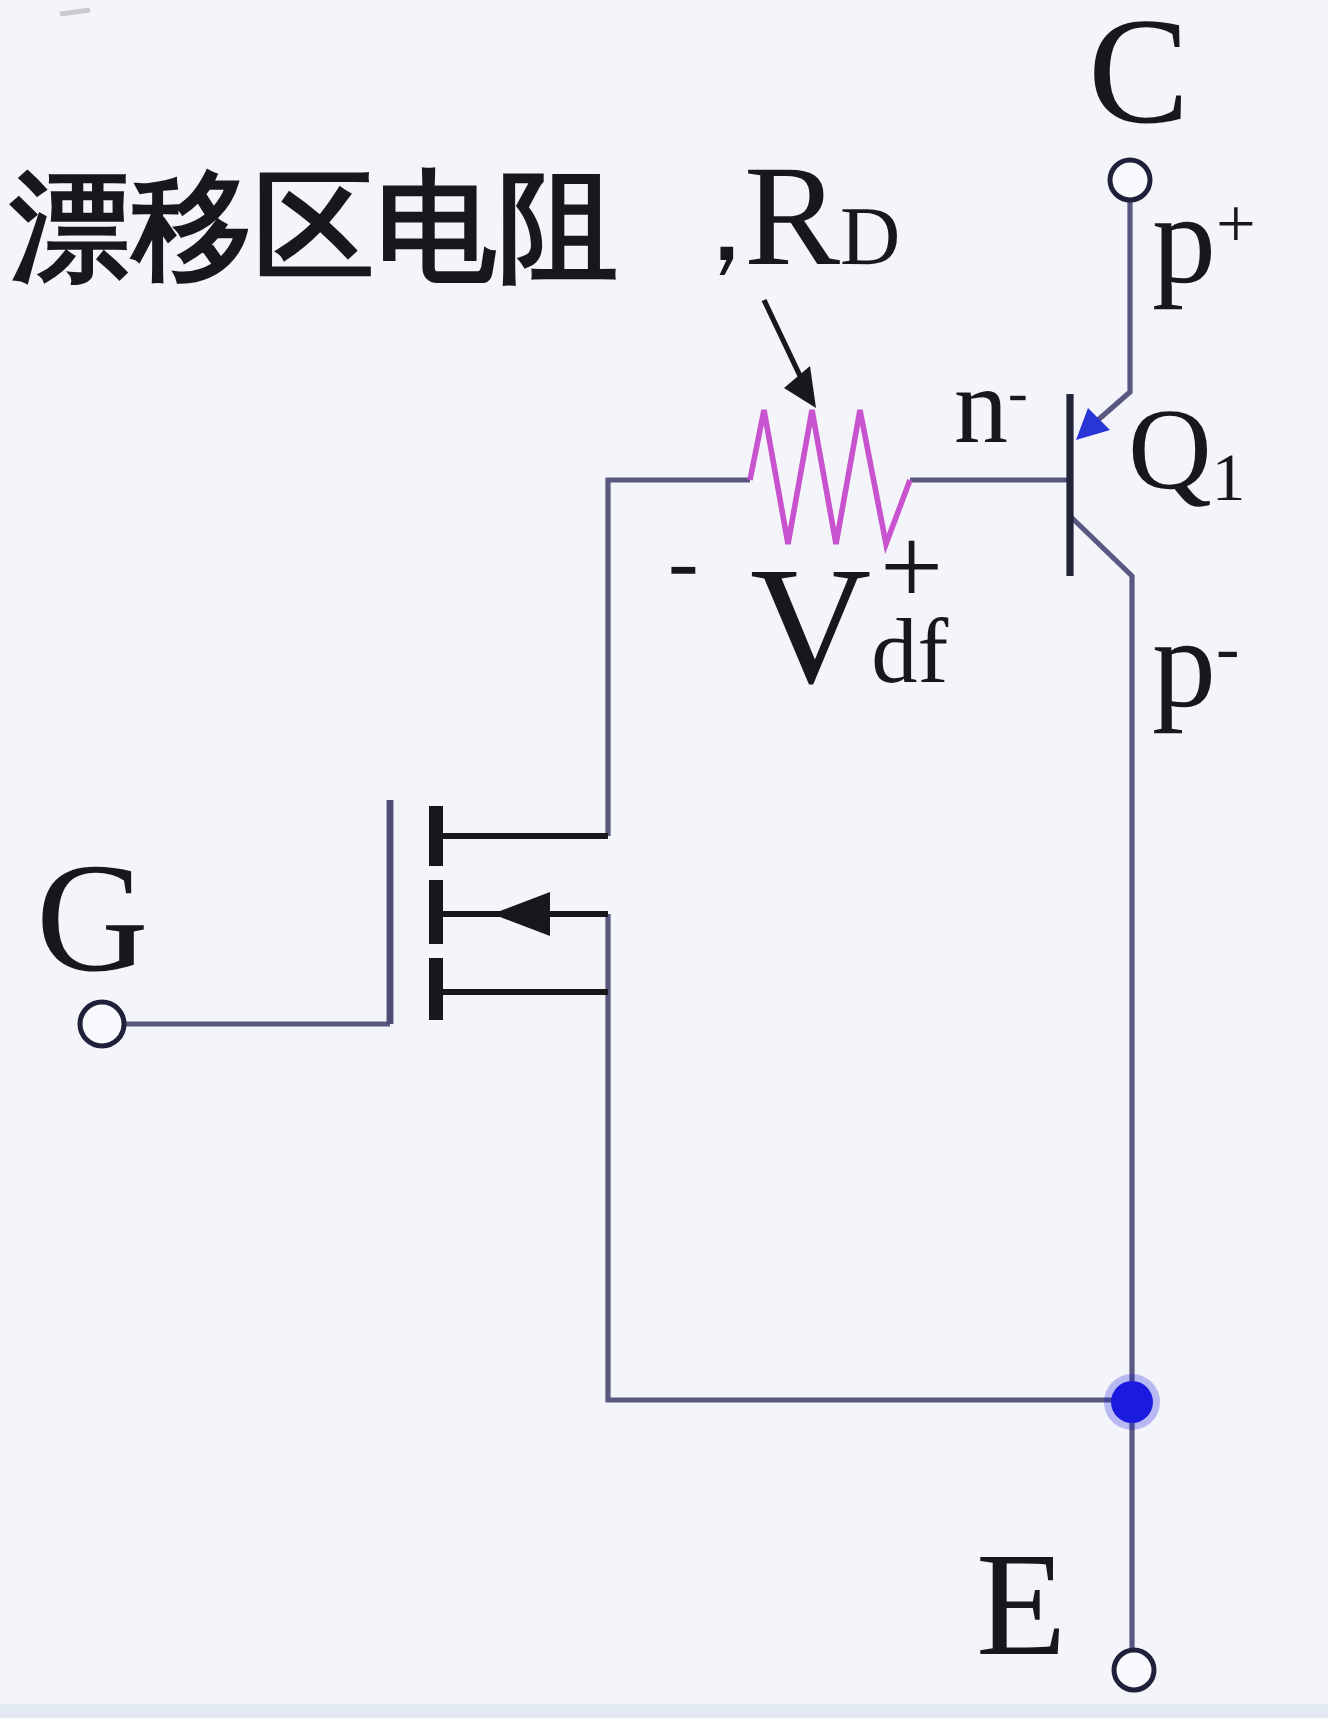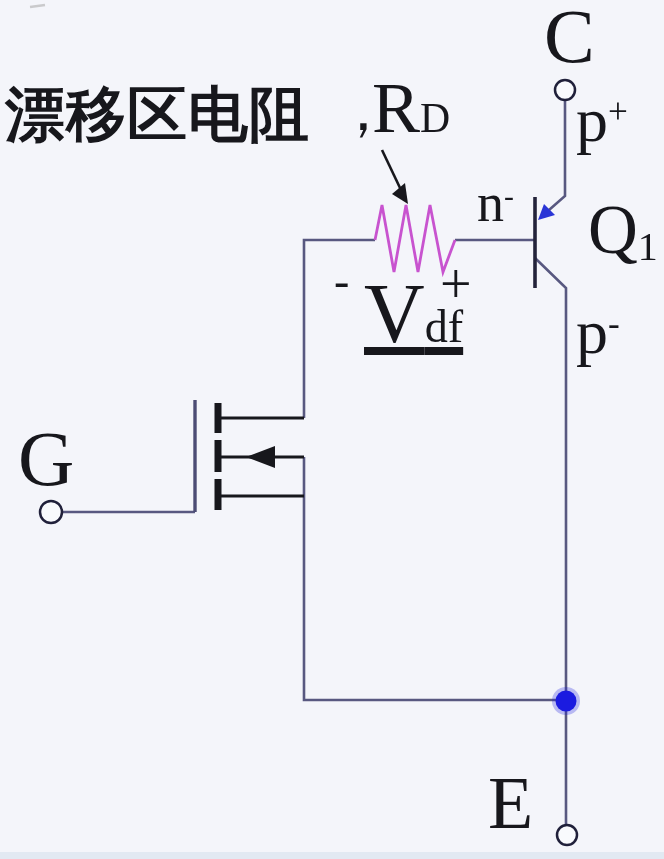--- a/index.html
+++ b/index.html
@@ -48,24 +48,24 @@
   .subd { font-size: .58em; }
   .sub1 { font-size: .58em; position: relative; top: .17em; }
   .subdf{ font-size: .55em; }
 
   .lbl-title-cn   { left: 5px;   top: 84px;  font-size: 60px; }
   .lbl-comma      { left: 334px; top: 82px;  font-size: 58px; }
   .lbl-rd         { left: 372px; top: 72px;  font-size: 72px; }
   .lbl-c          { left: 544px; top: -2px;  font-size: 76px; }
   .lbl-pplus      { left: 576px; top: 88px;  font-size: 64px; }
   .lbl-nminus     { left: 477px; top: 176px; font-size: 54px; }
-  .lbl-q1         { left: 564px; top: 196px; font-size: 69px; margin-left: 24px; }
+  .lbl-q1         { left: 564px; top: 196px; font-size: 58px; }
   .lbl-pminus     { left: 576px; top: 300px; font-size: 64px; }
   .lbl-vminus     { left: 334px; top: 258px; font-size: 46px; }
-  .lbl-vdf        { left: 364px; top: 272px; font-size: 84px; text-decoration: underline; }
+  .lbl-vdf        { left: 375px; top: 272px; font-size: 84px; }
   .lbl-vplus      { left: 440px; top: 256px; font-size: 56px; }
   .lbl-g          { left: 18px;  top: 420px; font-size: 78px; }
   .lbl-e          { left: 488px; top: 766px; font-size: 74px; }
 </style>
 </head>
 <body>
 
 <div id="stage">
 
   <svg id="circuit" width="664" height="859" viewBox="0 0 664 859">

